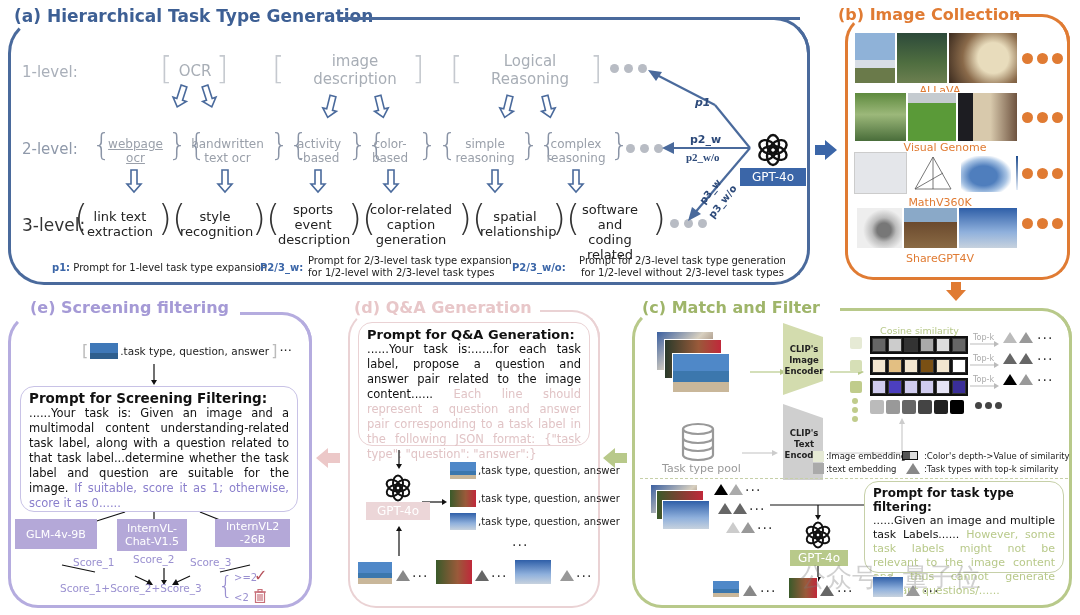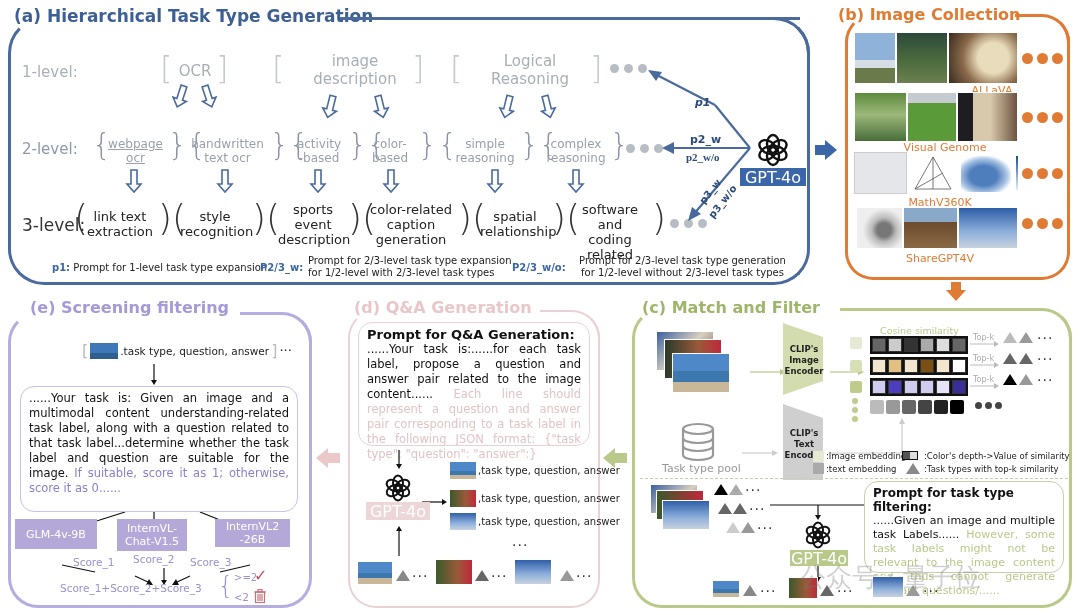--- a/index.html
+++ b/index.html
@@ -19,21 +19,21 @@
   .dots { position: absolute; display: flex; gap: 5px; }
   .dots span { width: 9px; height: 9px; border-radius: 50%; background: #b8bcc4; display: block; }
   .legend-small { position: absolute; font-size: 10px; white-space: nowrap; }
   .photo { position: absolute; border: 1px solid #fff; }
   .odots { position: absolute; display: flex; gap: 4px; }
   .odots span { width: 11px; height: 11px; border-radius: 50%; background: #e07b33; display: block; }
   .ds-label { position: absolute; font-size: 11px; color: #e07b33; text-align: center; }
   .prompt-box { position: absolute; border: 1.5px solid #c8c8dc; border-radius: 14px; background: #fff; font-size: 11.5px; line-height: 15px; padding: 4px 8px; text-align: justify; }
   .prompt-box .ph { font-size: 13px; font-weight: bold; color: #111; display: block; text-align: left; }
   .model-box { position: absolute; background: #b4a8d8; color: #fff; font-size: 11px; text-align: center; display: flex; align-items: center; justify-content: center; line-height: 13px; }
-  .gpt-label { position: absolute; color: #fff; font-size: 16px; text-align: center; display: flex; align-items: center; justify-content: center; }
+  .gpt-label { position: absolute; color: #fff; font-size: 12px; text-align: center; display: flex; align-items: center; justify-content: center; }
   .tri { position: absolute; width: 0; height: 0; border-left: 8px solid transparent; border-right: 8px solid transparent; border-bottom: 13px solid #888; }
   .tri-sm { border-left-width: 7px; border-right-width: 7px; border-bottom-width: 11px; }
   .cell { width: 19px; height: 19px; border: 1px solid #333; display: inline-block; }
   .cellrow { position: absolute; display: flex; border: 2px solid #111; background: #111; gap: 2px; padding: 0; }
   .qa-line { position: absolute; font-size: 10px; white-space: nowrap; color: #222; display: flex; align-items: center; gap: 2px; }
   .thumb { display: inline-block; width: 26px; height: 17px; }
   .ellipsis { position: absolute; font-size: 14px; letter-spacing: 1px; color: #333; }
 </style>
 </head>
 <body>
@@ -194,21 +194,21 @@
   <div class="abs" style="left:1015px;top:14px;width:55px;height:30px;border-top:3px solid #e07b33;border-right:3px solid #e07b33;border-top-right-radius:28px;"></div>
 
   <div class="photo" style="left:854px;top:32px;width:42px;height:52px;background:linear-gradient(#8fb2d8 0 55%,#d7dde5 55% 70%,#6a7a4a 70%);"></div>
   <div class="photo" style="left:896px;top:32px;width:52px;height:52px;background:linear-gradient(#2d4a3a,#4f6e40 60%,#6c7f50);"></div>
   <div class="photo" style="left:948px;top:32px;width:70px;height:52px;background:radial-gradient(circle at 65% 50%,#e8dcbc 0 30%,#8a6a4a 60%,#3a2a1e);"></div>
   <div class="odots" style="left:1022px;top:53px;">
       <span></span>
       <span></span>
       <span></span>
     </div>
-  <div class="ds-label" style="left:952px;top:84px;width:80px;">ALLaVA</div>
+  <div class="ds-label" style="left:900px;top:84px;width:80px;">ALLaVA</div>
 
   <div class="photo" style="left:854px;top:92px;width:53px;height:50px;background:linear-gradient(#5e8a3e,#9cb87a 45%,#496d3a);"></div>
   <div class="photo" style="left:907px;top:92px;width:50px;height:50px;background:linear-gradient(#c5cbd0 0 20%,#5a9a38 20%);"></div>
   <div class="photo" style="left:957px;top:92px;width:61px;height:50px;background:linear-gradient(90deg,#1d1d22 0 25%,#d8c9ac 25% 55%,#6e5340);"></div>
   <div class="odots" style="left:1022px;top:112px;">
       <span></span>
       <span></span>
       <span></span>
     </div>
   <div class="ds-label" style="left:895px;top:141px;width:100px;">Visual Genome</div>
@@ -510,20 +510,21 @@
     <line x1="240" y1="205" x2="210" y2="212" stroke="#111" stroke-width="1.2"></line>
     <line x1="125" y1="216" x2="140" y2="223" stroke="#111" stroke-width="1.2"></line>
       <polygon points="143,225 136,225 139,219" fill="#111"></polygon>
     <line x1="154" y1="208" x2="154" y2="220" stroke="#111" stroke-width="1.2"></line>
       <polygon points="151,220 154,225 157,220" fill="#111"></polygon>
     <line x1="180" y1="216" x2="165" y2="223" stroke="#111" stroke-width="1.2"></line>
       <polygon points="162,225 166,219 169,225" fill="#111"></polygon>
   </svg>
 
   <div class="prompt-box" style="left:20px;top:386px;width:278px;height:126px;border-color:#c8c2e6;font-size:11.5px;line-height:15px;">
+    <span class="ph" style="font-size:13.5px;">Prompt for Screening Filtering:</span>
     <span style="color:#111;">......Your task is: Given an image and a multimodal content understanding-related task label, along with a question related to that task label...determine whether the task label and question are suitable for the image.</span>
     <span style="color:#8a7fcc;">If suitable, score it as 1; otherwise, score it as 0......</span>
   </div>
 
   <div class="model-box" style="left:15px;top:519px;width:82px;height:30px;">GLM-4v-9B</div>
   <div class="model-box" style="left:117px;top:519px;width:70px;height:32px;">InternVL-Chat-V1.5</div>
   <div class="model-box" style="left:215px;top:519px;width:75px;height:28px;">InternVL2 -26B</div>
 
   <div class="abs" style="left:73px;top:556px;font-size:10.5px;color:#9a90d0;">Score_1</div>
   <div class="abs" style="left:133px;top:553px;font-size:10.5px;color:#9a90d0;">Score_2</div>

